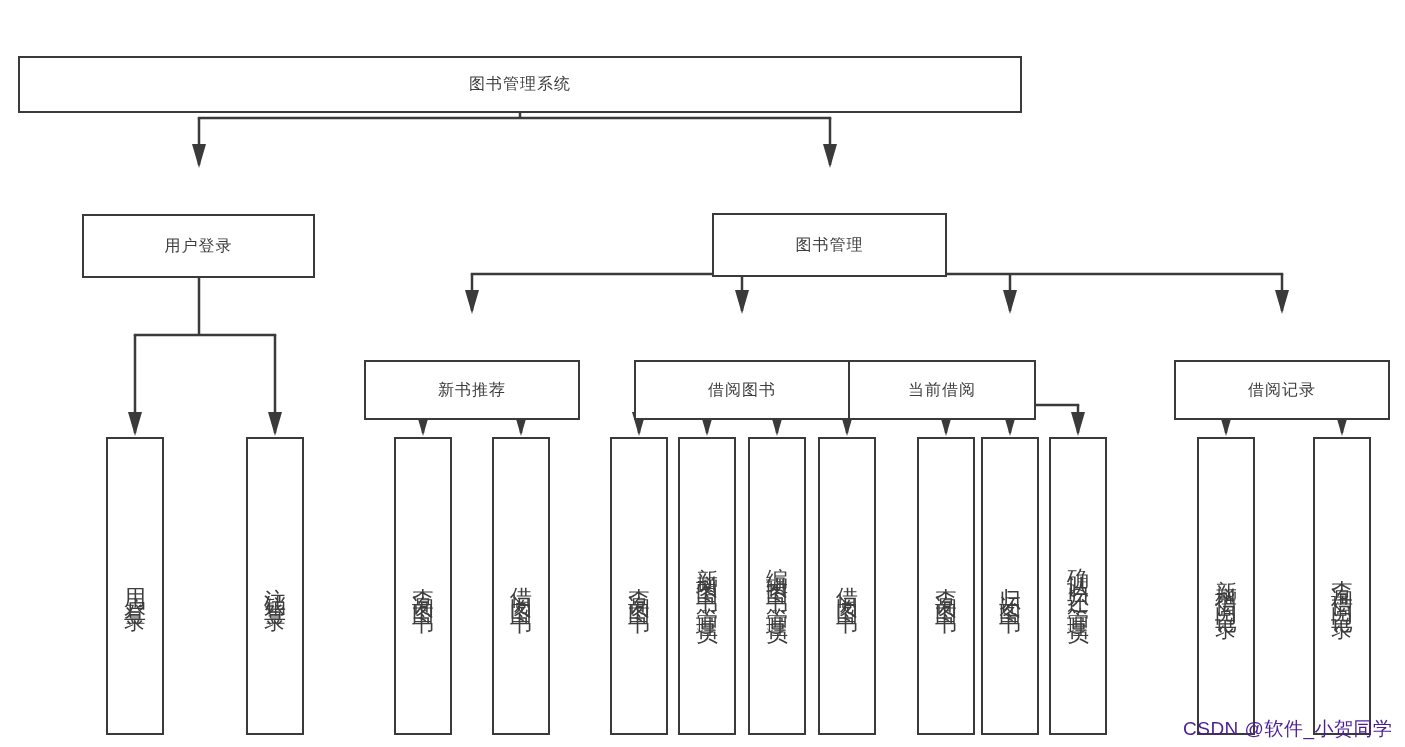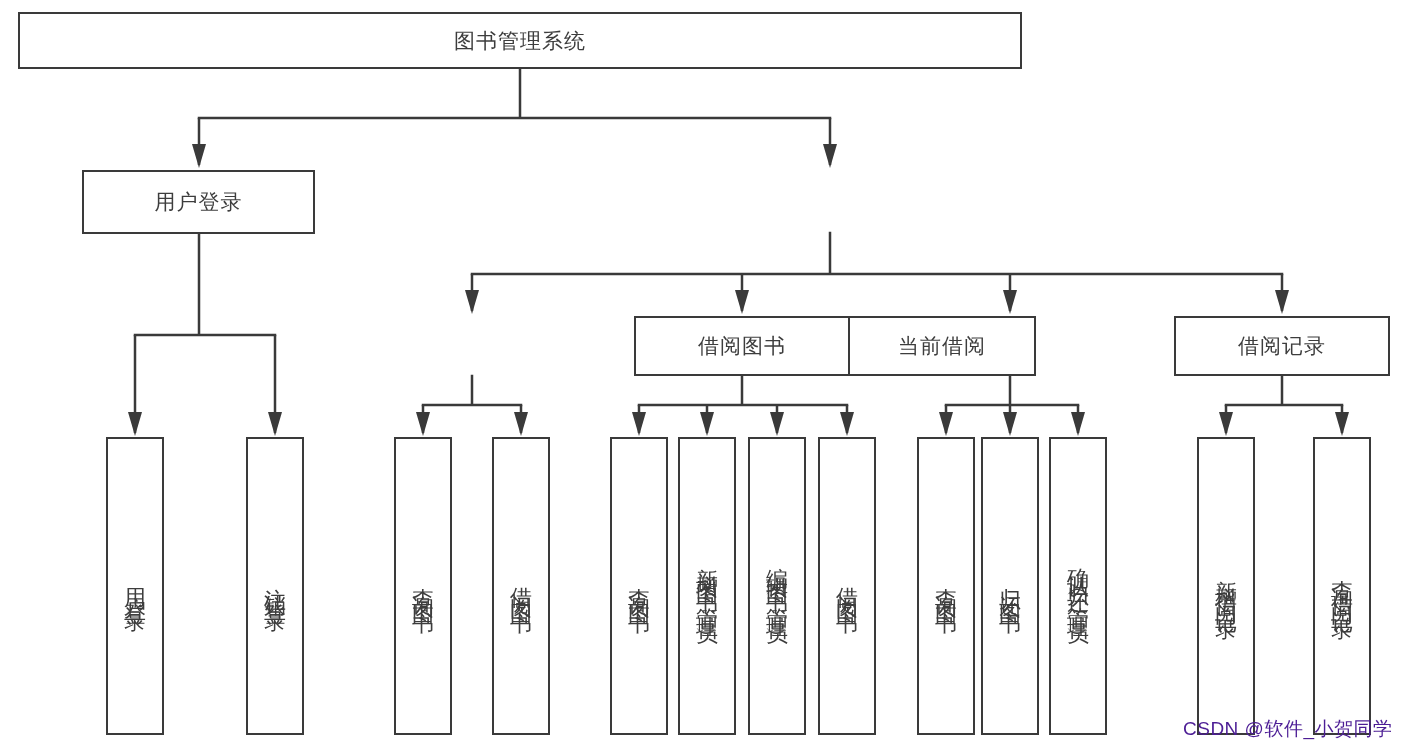--- a/index.html
+++ b/index.html
@@ -12,21 +12,21 @@
   }
   .connectors{position:absolute;left:0;top:0;width:1405px;height:747px;}
   .node{
     position:absolute;
     box-sizing:border-box;
     border:2.5px solid #3a3a3a;
     background:#ffffff;
     display:flex;align-items:center;justify-content:center;
     color:#3d3d3d;
   }
-  .hbox{font-size:21px;letter-spacing:1px;}
+  .hbox{font-size:16px;letter-spacing:1px;margin-top:44px;}
   .vbox{top:437px;width:58px;height:298px;}
   .vbox .vtext{
     writing-mode:vertical-rl;
     text-orientation:mixed;
     font-size:22px;
     letter-spacing:8px;
     line-height:1;
     color:#3d3d3d;
     white-space:nowrap;
   }
@@ -94,21 +94,27 @@
     <line x1="1342" y1="405" x2="1342" y2="433" stroke="#3a3a3a" stroke-width="2.5" marker-end="url(#arrow)"></line>
   </svg>
 
   <div class="node hbox" style="left:18px;top:12px;width:1004px;height:57px">
     <span>图书管理系统</span>
   </div>
 
   <div class="node hbox" style="left:82px;top:170px;width:233px;height:64px">
     <span>用户登录</span>
   </div>
+  <div class="node hbox" style="left:712px;top:169px;width:235px;height:64px">
+    <span>图书管理</span>
+  </div>
 
+  <div class="node hbox" style="left:364px;top:316px;width:216px;height:60px">
+    <span>新书推荐</span>
+  </div>
   <div class="node hbox" style="left:634px;top:316px;width:216px;height:60px">
     <span>借阅图书</span>
   </div>
   <div class="node hbox" style="left:848px;top:316px;width:188px;height:60px">
     <span>当前借阅</span>
   </div>
   <div class="node hbox" style="left:1174px;top:316px;width:216px;height:60px">
     <span>借阅记录</span>
   </div>
 

